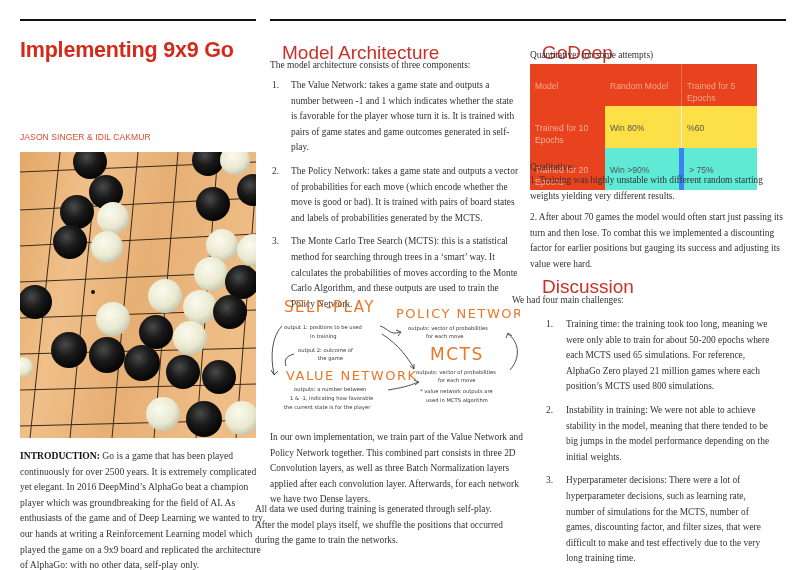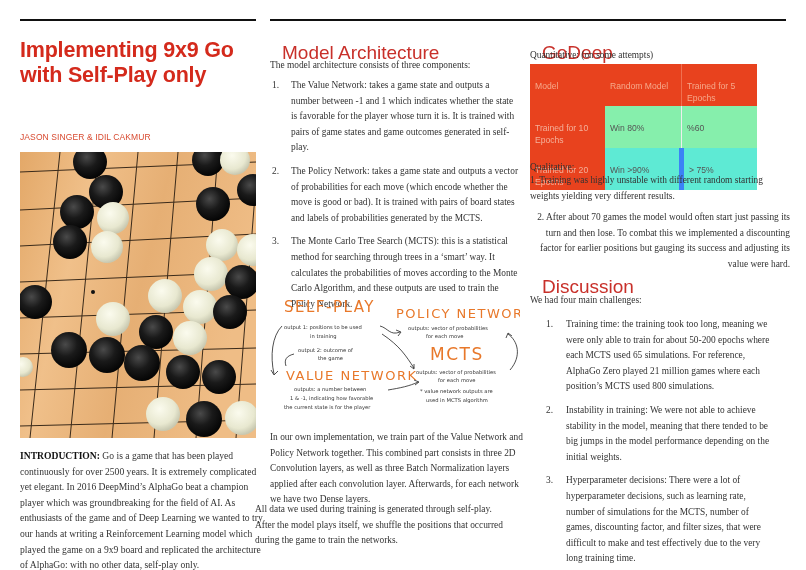--- a/index.html
+++ b/index.html
@@ -13,33 +13,32 @@
   .intro b { color:#111; }
   h2 { margin:12px; font-family:"Liberation Sans", sans-serif; font-weight:normal; color:#c8302a; font-size:19px; }
   .p { font-size:9.4px; line-height:15.6px; color:#333; }
   ol.items { margin:0; padding:0; list-style:none; }
   ol.items li { position:relative; padding-left:21px; }
   ol.items li .num { position:absolute; left:2px; top:0; }
   table.res { position:absolute; left:530px; top:64px; width:227px; border-collapse:collapse; font-family:"Liberation Sans", sans-serif; font-size:8.6px; }
   table.res td { vertical-align:top; padding:16px 5px 2px 5px; line-height:12px; }
   .th { background:#e8421e; color:#f6a88a; }
   .rh { background:#e8421e; color:#f4b09a; }
-  .r1 { background:#86efac; color:#555; }
+  .r1 { background:#fde047; color:#555; }
   .r2 { background:#5eead4; color:#555; }
   .sketch { position:absolute; left:270px; top:296px; width:250px; height:124px; }
 </style>
 </head>
 <body>
 
 <div class="rule" style="left:20px;width:236px;"></div>
 <div class="rule" style="left:270px;width:516px;"></div>
 
 <div class="title">
   <div>Implementing 9x9 Go</div>
-  <div>with Self-Play only</div>
 </div>
 <div class="authors">JASON SINGER &amp; IDIL CAKMUR</div>
 
 <div class="board">
   <svg width="236" height="286" viewBox="0 0 236 286">
     <defs>
       <radialGradient id="bs" cx="40%" cy="35%" r="65%">
           <stop offset="0" stop-color="#4a4a4a"></stop>
           <stop offset="0.5" stop-color="#1a1a1a"></stop>
           <stop offset="1" stop-color="#050505"></stop>
@@ -171,23 +170,23 @@
   <tr class="r2" style="height:31px;">
     <td class="rh">Trained for 20 Epochs</td>
     <td class="r2">Win &gt;90%</td>
     <td class="r2" style="border-left:5px solid #3b82f6;">&gt; 75%</td>
   </tr>
 </tbody>
   </table>
 
 <div class="p" style="position:absolute;left:530px;top:160px;">Qualitative:</div>
 <div class="p" style="position:absolute;left:530px;top:173px;width:260px;">1. Training was highly unstable with different random starting weights yielding very different results.</div>
-<div class="p" style="position:absolute;left:530px;top:210px;width:260px;text-align:right;">2. After about 70 games the model would often start just passing its turn and then lose. To combat this we implemented a discounting factor for earlier positions but gauging its success and adjusting its value were hard.</div>
+<div class="p" style="position:absolute;left:530px;top:210px;width:260px;">2. After about 70 games the model would often start just passing its turn and then lose. To combat this we implemented a discounting factor for earlier positions but gauging its success and adjusting its value were hard.</div>
 
 <h2 style="position:absolute;left:530px;top:264px;">Discussion</h2>
-<div class="p" style="position:absolute;left:530px;top:293px;">We had four main challenges:</div>
+<div class="p" style="position:absolute;left:512px;top:293px;">We had four main challenges:</div>
 
 <ol class="items p" style="position:absolute;left:544px;top:317px;width:232px;">
   <li style="margin-bottom:8px;padding-left:22px;"><span class="num">1.</span><span>Training time: the training took too long, meaning we were only able to train for about 50-200 epochs where each MCTS used 65 simulations. For reference, AlphaGo Zero played 21 million games where each position’s MCTS used 800 simulations.</span></li>
   <li style="margin-bottom:8px;padding-left:22px;"><span class="num">2.</span><span>Instability in training: We were not able to achieve stability in the model, meaning that there tended to be big jumps in the model performance depending on the initial weights.</span></li>
   <li style="margin-bottom:8px;padding-left:22px;"><span class="num">3.</span><span>Hyperparameter decisions: There were a lot of hyperparameter decisions, such as learning rate, number of simulations for the MCTS, number of games, discounting factor, and filter sizes, that were difficult to make and test effectively due to the very long training time.</span></li>
 
 </ol>
 
 </body></html>

